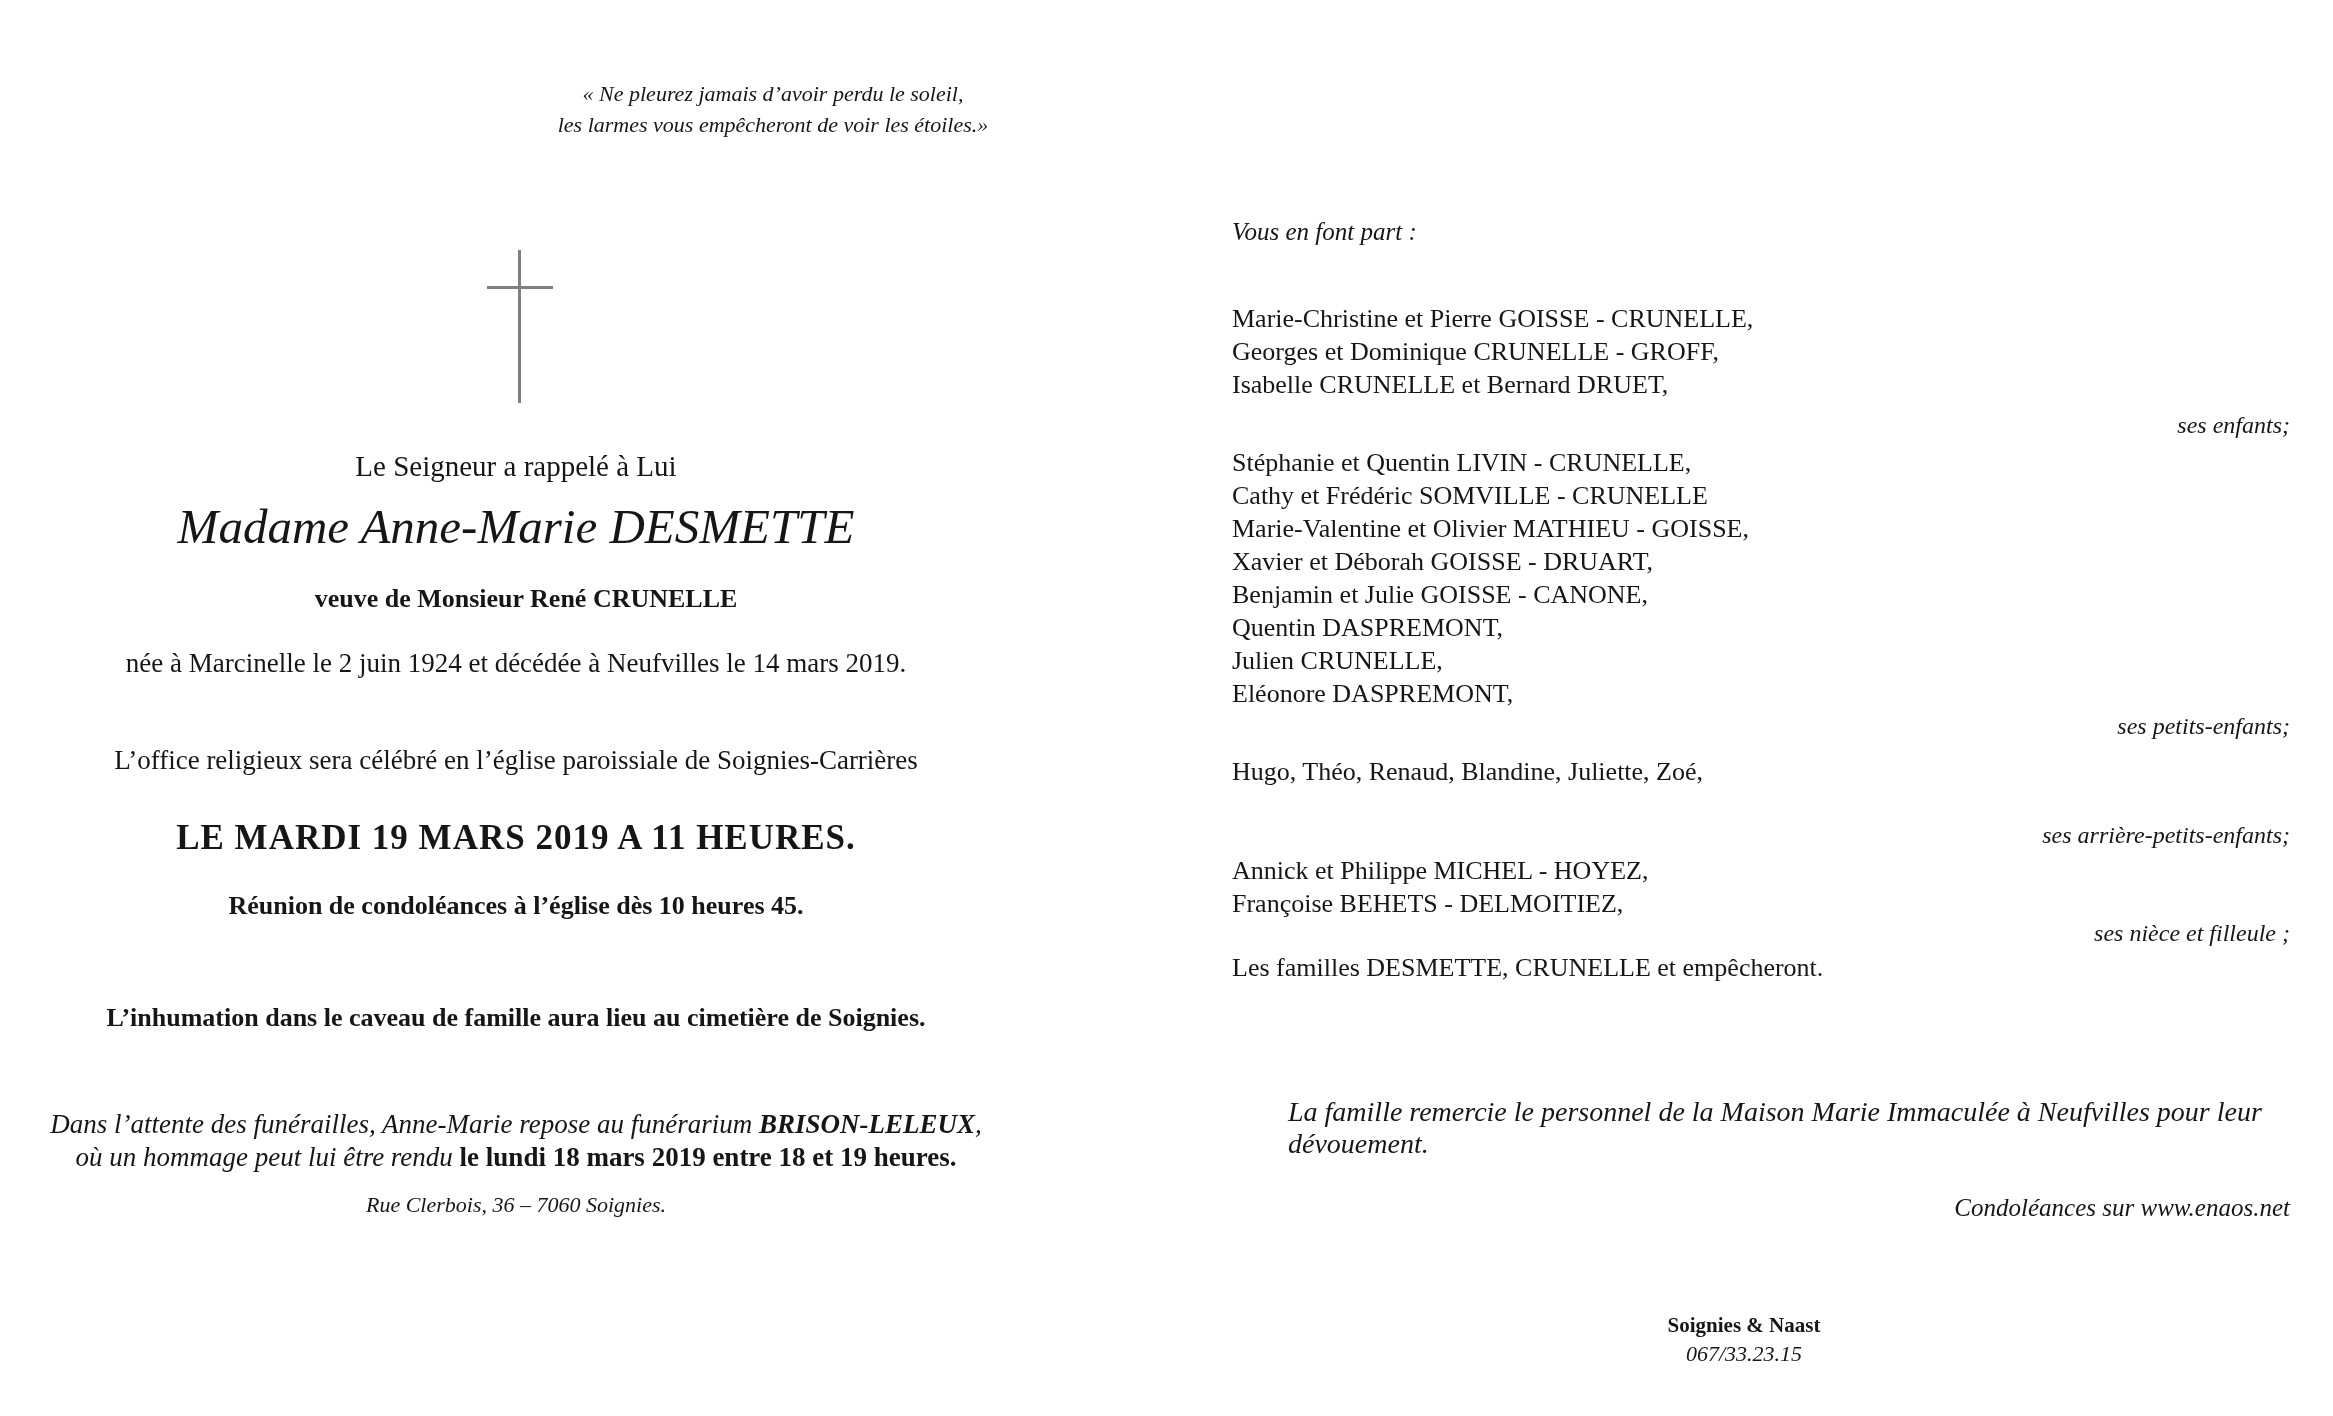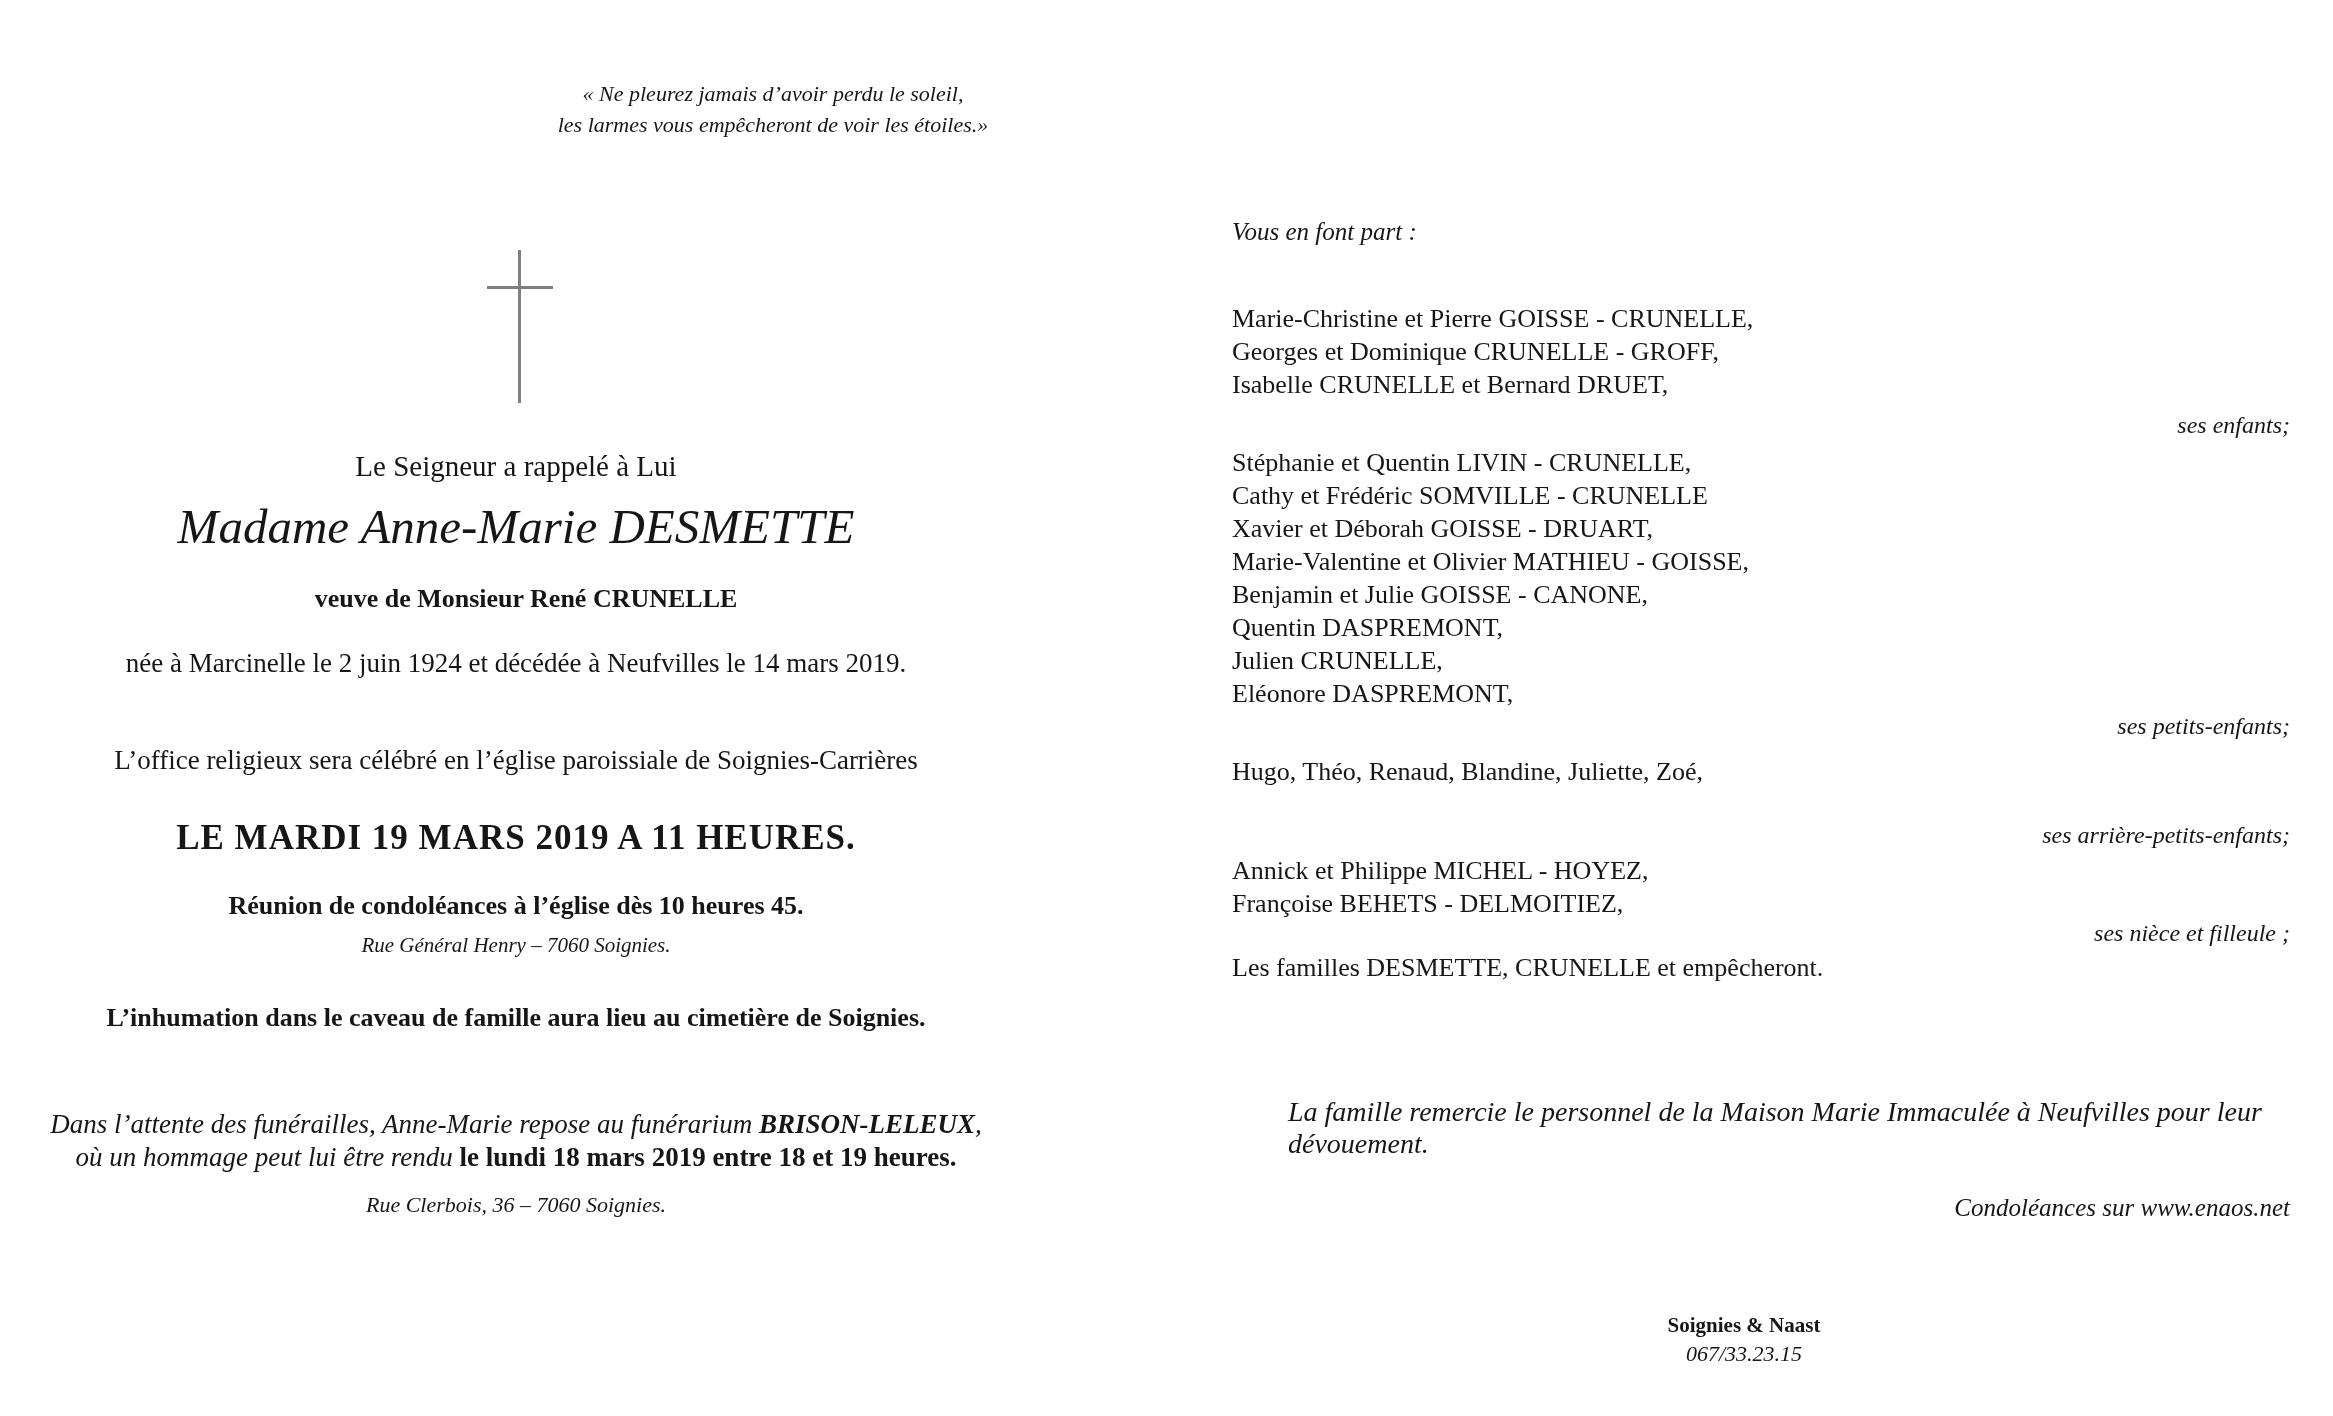--- a/index.html
+++ b/index.html
@@ -58,43 +58,42 @@
   <div class="abs cross-v"></div>
   <div class="abs cross-h"></div>
 
   <div class="abs center lord-line">Le Seigneur a rappelé à Lui</div>
   <div class="abs center deceased">Madame Anne-Marie DESMETTE</div>
   <div class="abs center widow">veuve de Monsieur René CRUNELLE</div>
   <div class="abs center birthdeath">née à Marcinelle le 2 juin 1924 et décédée à Neufvilles le 14 mars 2019.</div>
   <div class="abs center office">L’office religieux sera célébré en l’église paroissiale de Soignies-Carrières</div>
   <div class="abs center datetime">LE MARDI 19 MARS 2019 A 11 HEURES.</div>
   <div class="abs center reunion">Réunion de condoléances à l’église dès 10 heures 45.</div>
-  <div class="abs center church-addr">Rue Général Henry – 7060 Soignies.</div>
   <div class="abs center burial">L’inhumation dans le caveau de famille aura lieu au cimetière de Soignies.</div>
 
   <div class="abs center repose">
     <div><span>Dans l’attente des funérailles, Anne-Marie repose au funérarium </span><span class="bold-name">BRISON-LELEUX</span><span>,</span></div>
     <div><span>où un hommage peut lui être rendu </span><span class="bold-upright">le lundi 18 mars 2019 entre 18 et 19 heures.</span></div>
   </div>
   <div class="abs center clerbois">Rue Clerbois, 36 – 7060 Soignies.</div>
 
   <div class="abs announce">Vous en font part :</div>
 
   <div class="abs names children">
     <div>Marie-Christine et Pierre GOISSE - CRUNELLE,</div>
     <div>Georges et Dominique CRUNELLE - GROFF,</div>
     <div>Isabelle CRUNELLE et Bernard DRUET,</div>
   </div>
   <div class="abs rel-label lbl-children">ses enfants;</div>
 
   <div class="abs names grandchildren">
     <div>Stéphanie et Quentin LIVIN - CRUNELLE,</div>
     <div>Cathy et Frédéric SOMVILLE - CRUNELLE</div>
+    <div>Marie-Valentine et Olivier MATHIEU - GOISSE,</div>
     <div>Xavier et Déborah GOISSE - DRUART,</div>
-    <div>Marie-Valentine et Olivier MATHIEU - GOISSE,</div>
     <div>Benjamin et Julie GOISSE - CANONE,</div>
     <div>Quentin DASPREMONT,</div>
     <div>Julien CRUNELLE,</div>
     <div>Eléonore DASPREMONT,</div>
   </div>
   <div class="abs rel-label lbl-grandchildren">ses petits-enfants;</div>
 
   <div class="abs names greatgrand">
     <div>Hugo, Théo, Renaud, Blandine, Juliette, Zoé,</div>
   </div>

